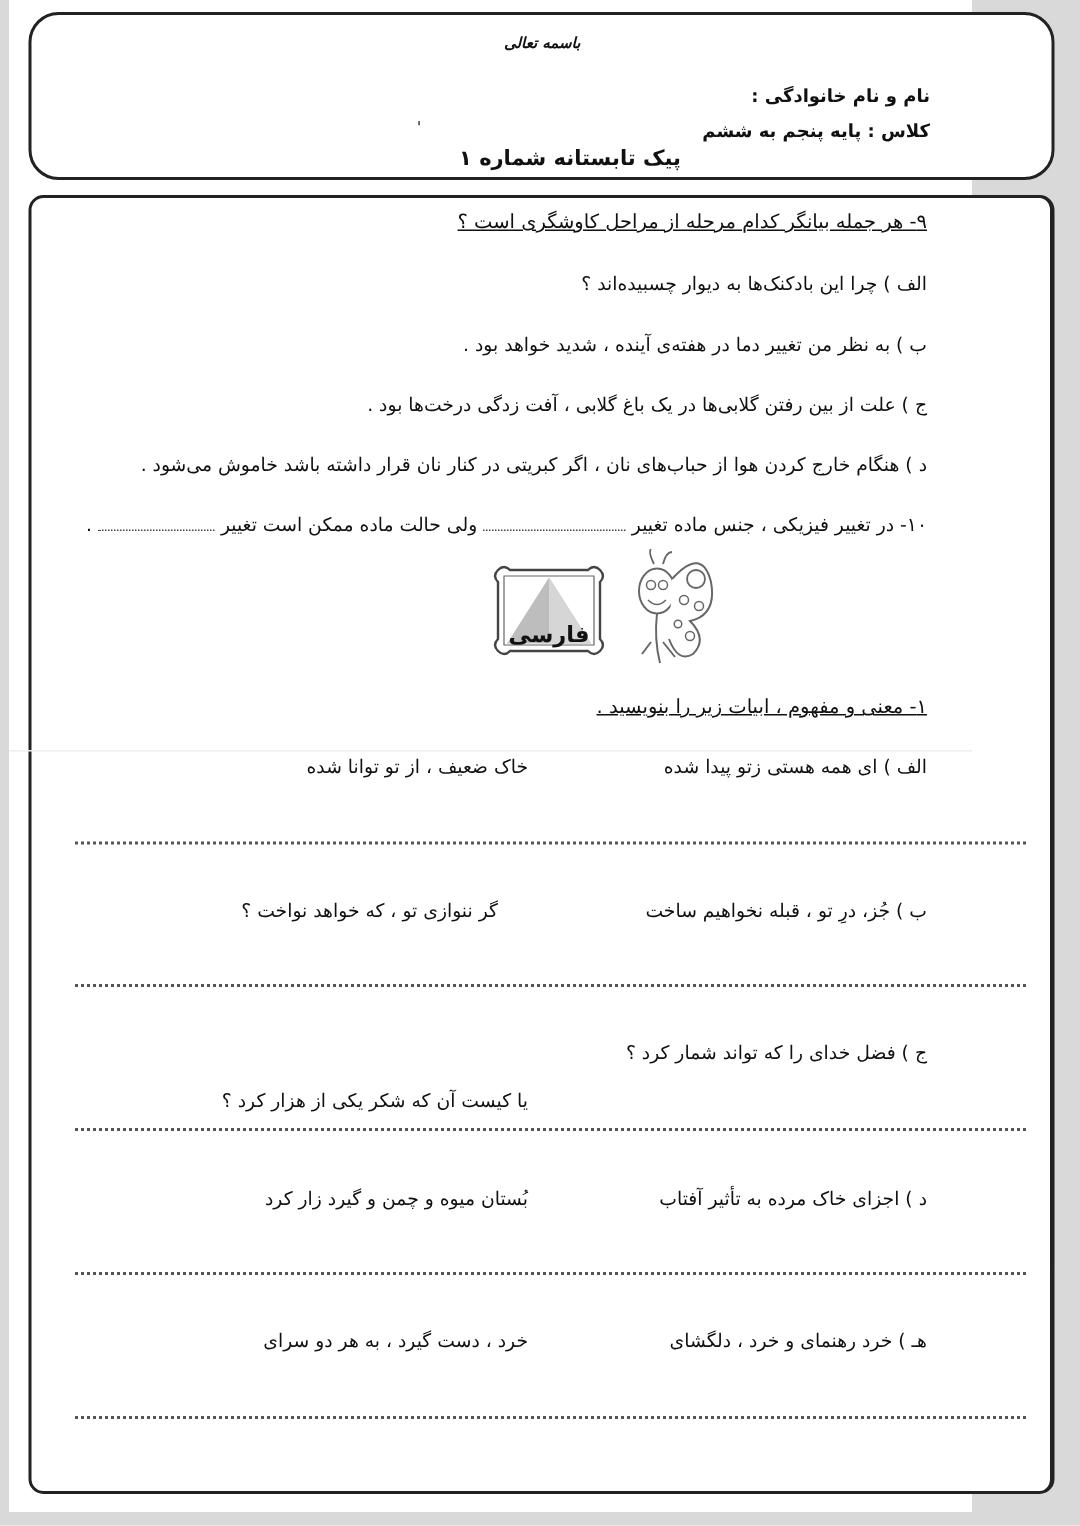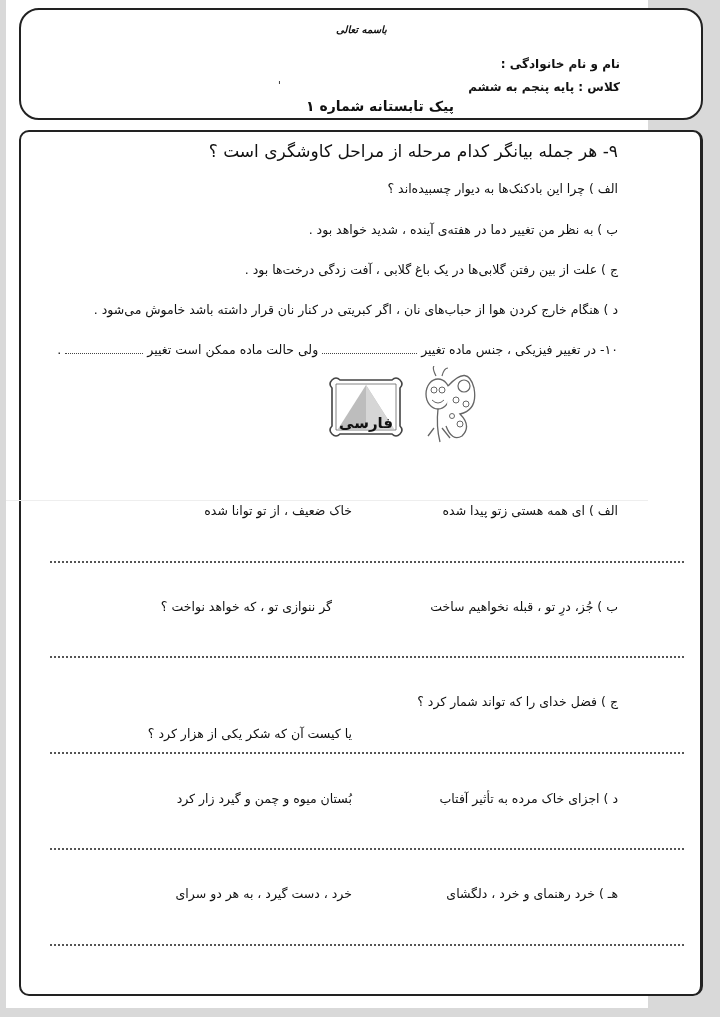--- a/index.html
+++ b/index.html
@@ -25,21 +25,21 @@
     .header-box { left: 13px; top: 8px; width: 684px; height: 112px; border-radius: 20px; }
     .content-box { left: 13px; top: 130px; width: 684px; height: 866px; border-radius: 10px; border-width: 2px 3px 2px 2px; }
 
     .rtl { direction: rtl; text-align: right; unicode-bidi: plaintext; }
     .abs { position: absolute; white-space: nowrap; }
 
     .bismillah { font-size: 10px; font-weight: bold; font-style: italic; }
     .hdr-field { font-size: 12px; font-weight: bold; }
     .hdr-title { font-size: 14px; font-weight: bold; }
     .q-text { font-size: 12.5px; }
-    .q-bold { font-size: 17px; }
+    .q-bold { font-size: 13px; text-decoration: underline; }
     .verse { font-size: 12.5px; }
 
     .dotted {
       position: absolute;
       height: 0;
       border-top: 2px dotted #555;
     }
     .fill-dots {
       display: inline-block;
       border-bottom: 1.5px dotted #444;
@@ -111,20 +111,21 @@
       <path d="M22 43 Q20 60 24 76 M18 62 L12 70 M26 62 L34 72" stroke="#666" stroke-width="1.3" fill="none"></path>
       <path d="M32 20 Q52 -2 58 22 Q62 44 44 48 Q56 60 46 70 Q36 76 30 60" stroke="#666" stroke-width="1.3" fill="#fff"></path>
       <circle cx="48" cy="20" r="6" fill="#fff" stroke="#666" stroke-width="1.2"></circle>
       <circle cx="40" cy="34" r="3" fill="#fff" stroke="#666" stroke-width="1"></circle>
       <circle cx="50" cy="38" r="3" fill="#fff" stroke="#666" stroke-width="1"></circle>
       <circle cx="44" cy="58" r="3" fill="#fff" stroke="#666" stroke-width="1"></circle>
       <circle cx="36" cy="50" r="2.5" fill="#fff" stroke="#666" stroke-width="1"></circle>
     </svg>
   </div>
 
+  <div class="abs rtl q-bold" style="right:30px; top:464px;">۱- معنی و مفهوم ، ابیات زیر را بنویسید .</div>
 
   <div class="abs rtl verse" style="right:30px; top:503px;">الف ) ای همه هستی زتو پیدا شده</div>
   <div class="abs rtl verse" style="right:296px; top:503px;">خاک ضعیف ، از تو توانا شده</div>
   <div class="dotted" style="left:44px; width:634px; top:561px;"></div>
 
   <div class="abs rtl verse" style="right:30px; top:599px;">ب ) جُز، درِ تو ، قبله نخواهیم ساخت</div>
   <div class="abs rtl verse" style="right:316px; top:599px;">گر ننوازی تو ، که خواهد نواخت ؟</div>
   <div class="dotted" style="left:44px; width:634px; top:656px;"></div>
 
   <div class="abs rtl verse" style="right:30px; top:694px;text-align:right;">ج ) فضل خدای را که تواند شمار کرد ؟</div>

